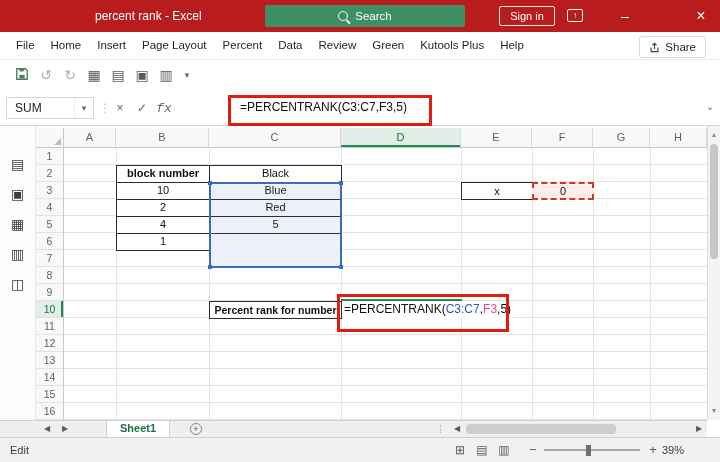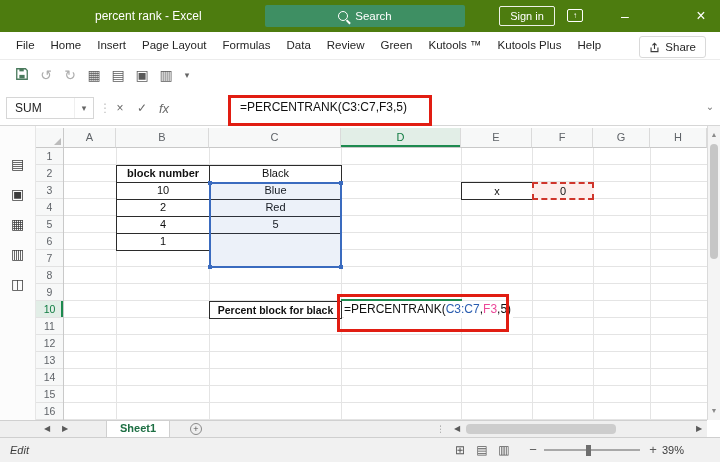--- a/index.html
+++ b/index.html
@@ -1,19 +1,19 @@
 <!DOCTYPE html>
 <html><head>
 <meta charset="utf-8">
 <style>
   html,body{margin:0;padding:0;background:#fff;}
   .app{position:relative;width:720px;height:462px;overflow:hidden;font-family:"Liberation Sans",sans-serif;background:#fff;}
 
   
-  .titlebar{position:absolute;left:0;top:0;width:720px;height:32px;background:#4d7c0f;color:#fff;}
+  .titlebar{position:absolute;left:0;top:0;width:720px;height:32px;background:#b91c1c;color:#fff;}
   .title-text{position:absolute;left:95px;top:0;line-height:32px;font-size:12px;}
   .search-box{position:absolute;left:265px;top:5px;width:200px;height:22px;background:#3e8f63;border-radius:2px;display:flex;align-items:center;justify-content:center;gap:7px;color:#fff;font-size:11.5px;}
   .mag{width:8px;height:8px;border:1.5px solid #fff;border-radius:50%;position:relative;}
   .mag::after{content:"";position:absolute;width:5px;height:1.5px;background:#fff;transform:rotate(45deg);right:-4px;bottom:-2px;}
   .signin{position:absolute;left:499px;top:6px;width:56px;height:20px;border:1px solid rgba(255,255,255,.9);border-radius:2px;color:#fff;font-size:11px;display:flex;align-items:center;justify-content:center;box-sizing:border-box;}
   .ribbonopt{position:absolute;left:567px;top:9px;width:16px;height:13px;border:1px solid #fff;border-radius:2px;color:#fff;font-size:8px;line-height:12px;text-align:center;box-sizing:border-box;}
   .tb-btn{position:absolute;top:0;height:32px;width:34px;display:flex;align-items:center;justify-content:center;color:#fff;font-size:14px;}
 
   
   .menubar{position:absolute;left:0;top:32px;width:720px;height:28px;background:#fff;border-bottom:1px solid #ececec;display:flex;align-items:center;padding-left:8px;box-sizing:border-box;}
@@ -26,21 +26,21 @@
   .qat-ico.disabled{color:#adadad;}
   .qat-drop{width:18px;text-align:center;font-size:9px;color:#666;}
 
   
   .frow{position:absolute;left:0;top:90px;width:720px;height:36px;background:#fff;border-bottom:1px solid #d6d6d6;box-sizing:border-box;}
   .namebox{position:absolute;left:6px;top:7px;width:88px;height:22px;border:1px solid #d6d6d6;display:flex;align-items:center;font-size:12px;color:#222;box-sizing:border-box;}
   .nb-text{flex:1;padding-left:8px;}
   .nb-arrow{width:18px;text-align:center;color:#666;font-size:9px;line-height:20px;border-left:1px solid #efefef;}
   .fdots{position:absolute;left:99px;top:8px;color:#c0c0c0;font-size:12px;line-height:20px;}
   .fbtn{position:absolute;top:7px;width:20px;height:22px;display:flex;align-items:center;justify-content:center;color:#6a6a6a;font-size:12px;}
-  .fbtn.fx{font-style:italic;font-family:Liberation Sans, sans-serif;font-size:13px;}
+  .fbtn.fx{font-style:italic;font-family:Liberation Mono, monospace;font-size:13px;}
   .ftext{position:absolute;left:240px;top:0;height:35px;line-height:35px;font-size:12px;color:#111;white-space:nowrap;}
   .fcollapse{position:absolute;left:701px;top:0;width:18px;height:35px;text-align:center;line-height:33px;color:#777;font-size:10px;}
   .redbox1{position:absolute;left:228px;top:95px;width:204px;height:31px;border:3px solid #e11d12;box-sizing:border-box;pointer-events:none;z-index:40;}
 
   
   .lstrip{position:absolute;left:0;top:126px;width:36px;height:294px;background:#fcfcfc;border-right:1px solid #e6e6e6;box-sizing:border-box;display:flex;flex-direction:column;align-items:center;padding-top:30px;gap:14px;}
   .s-ico{font-size:14px;color:#3c3c3c;}
 
   
   .corner{position:absolute;left:36px;top:128px;width:28px;height:20px;background:#f7f8f8;border-right:1px solid #c9c9c9;border-bottom:1px solid #c9c9c9;box-sizing:border-box;}
@@ -81,21 +81,21 @@
   
   .tabrow{position:absolute;left:0;top:420px;width:707px;height:17px;background:#efefef;border-top:1px solid #d0d0d0;box-sizing:border-box;}
   .tr-nav{position:absolute;top:0;height:16px;line-height:16px;font-size:8px;color:#5a5a5a;width:14px;text-align:center;}
   .sheettab{position:absolute;left:106px;top:0;width:64px;height:28px;background:#fff;border-left:1px solid #d0d0d0;border-right:1px solid #d0d0d0;border-bottom:2px solid #1d8a4f;box-sizing:border-box;font-size:11px;font-weight:bold;color:#1d6f43;text-align:center;line-height:14px;}
   .addsheet{position:absolute;left:190px;top:2px;width:12px;height:12px;border:1px solid #8a8a8a;border-radius:50%;font-size:9px;line-height:10px;text-align:center;color:#555;box-sizing:border-box;}
   .tr-dots{position:absolute;left:436px;top:0;line-height:16px;font-size:9px;color:#999;}
   .hs-thumb{position:absolute;left:466px;top:3px;width:150px;height:10px;background:#cdcdcd;border-radius:4px;}
 
   
   .statusbar{position:absolute;left:0;top:437px;width:720px;height:25px;background:#f1f1f1;border-top:1px solid #cfcfcf;box-sizing:border-box;font-size:11px;color:#3c3c3c;}
-  .sb-mode{position:absolute;left:10px;line-height:24px;font-style:italic;}
+  .sb-mode{position:absolute;left:10px;line-height:24px;}
   .sb-view{position:absolute;top:0;line-height:24px;font-size:12px;color:#5a5a5a;width:20px;text-align:center;}
   .sb-zbtn{position:absolute;top:0;line-height:24px;font-size:13px;color:#5a5a5a;width:14px;text-align:center;}
   .sb-track{position:absolute;left:544px;top:11px;width:96px;height:2px;background:#a8a8a8;}
   .sb-zoomthumb{position:absolute;left:586px;top:7px;width:5px;height:11px;background:#6e6e6e;}
   .sb-zoom{position:absolute;left:662px;line-height:24px;}
 </style>
 </head>
 <body>
 
 <div class="app">
@@ -118,25 +118,24 @@
     <div class="tb-btn" style="left:684px;font-size:16px;">
       <span>×</span>
     </div>
   </div>
 
   <div class="menubar">
     <span class="menu-item">File</span>
     <span class="menu-item">Home</span>
     <span class="menu-item">Insert</span>
     <span class="menu-item">Page Layout</span>
-    <span class="menu-item">Formulas</span>
+    <span class="menu-item">Percent</span>
     <span class="menu-item">Data</span>
     <span class="menu-item">Review</span>
     <span class="menu-item">Green</span>
-    <span class="menu-item">Kutools ™</span>
     <span class="menu-item">Kutools Plus</span>
     <span class="menu-item">Help</span>
   </div>
   <div class="share-btn">
     <svg width="11" height="11" viewBox="0 0 16 16">
         <path d="M8 10V3M5 5l3-3 3 3" stroke="#3c3c3c" fill="none" stroke-width="1.6"></path>
         <path d="M3 8v6h10V8" stroke="#3c3c3c" fill="none" stroke-width="1.6"></path>
       </svg>
     <span>Share</span>
   </div>
@@ -234,21 +233,21 @@
   <div class="rangehl">
     <div class="handle h-tl"></div>
     <div class="handle h-tr"></div>
     <div class="handle h-bl"></div>
     <div class="handle h-br"></div>
   </div>
 
   <div class="cellE3">x</div>
   <div class="cellF3">0</div>
 
-  <div class="cellC10">Percent block for black</div>
+  <div class="cellC10">Percent rank for number</div>
   <div class="d10top"></div>
   <div class="d10text"><span>=PERCENTRANK(</span><span class="ref1">C3:C7</span><span>,</span><span class="ref2">F3</span><span>,5)</span></div>
   <div class="redbox2"></div>
 
   <div class="vscroll">
     <div class="vs-btn" style="top:2px;">▲</div>
     <div class="vs-thumb"></div>
     <div class="vs-btn" style="bottom:2px;">▼</div>
   </div>
 

